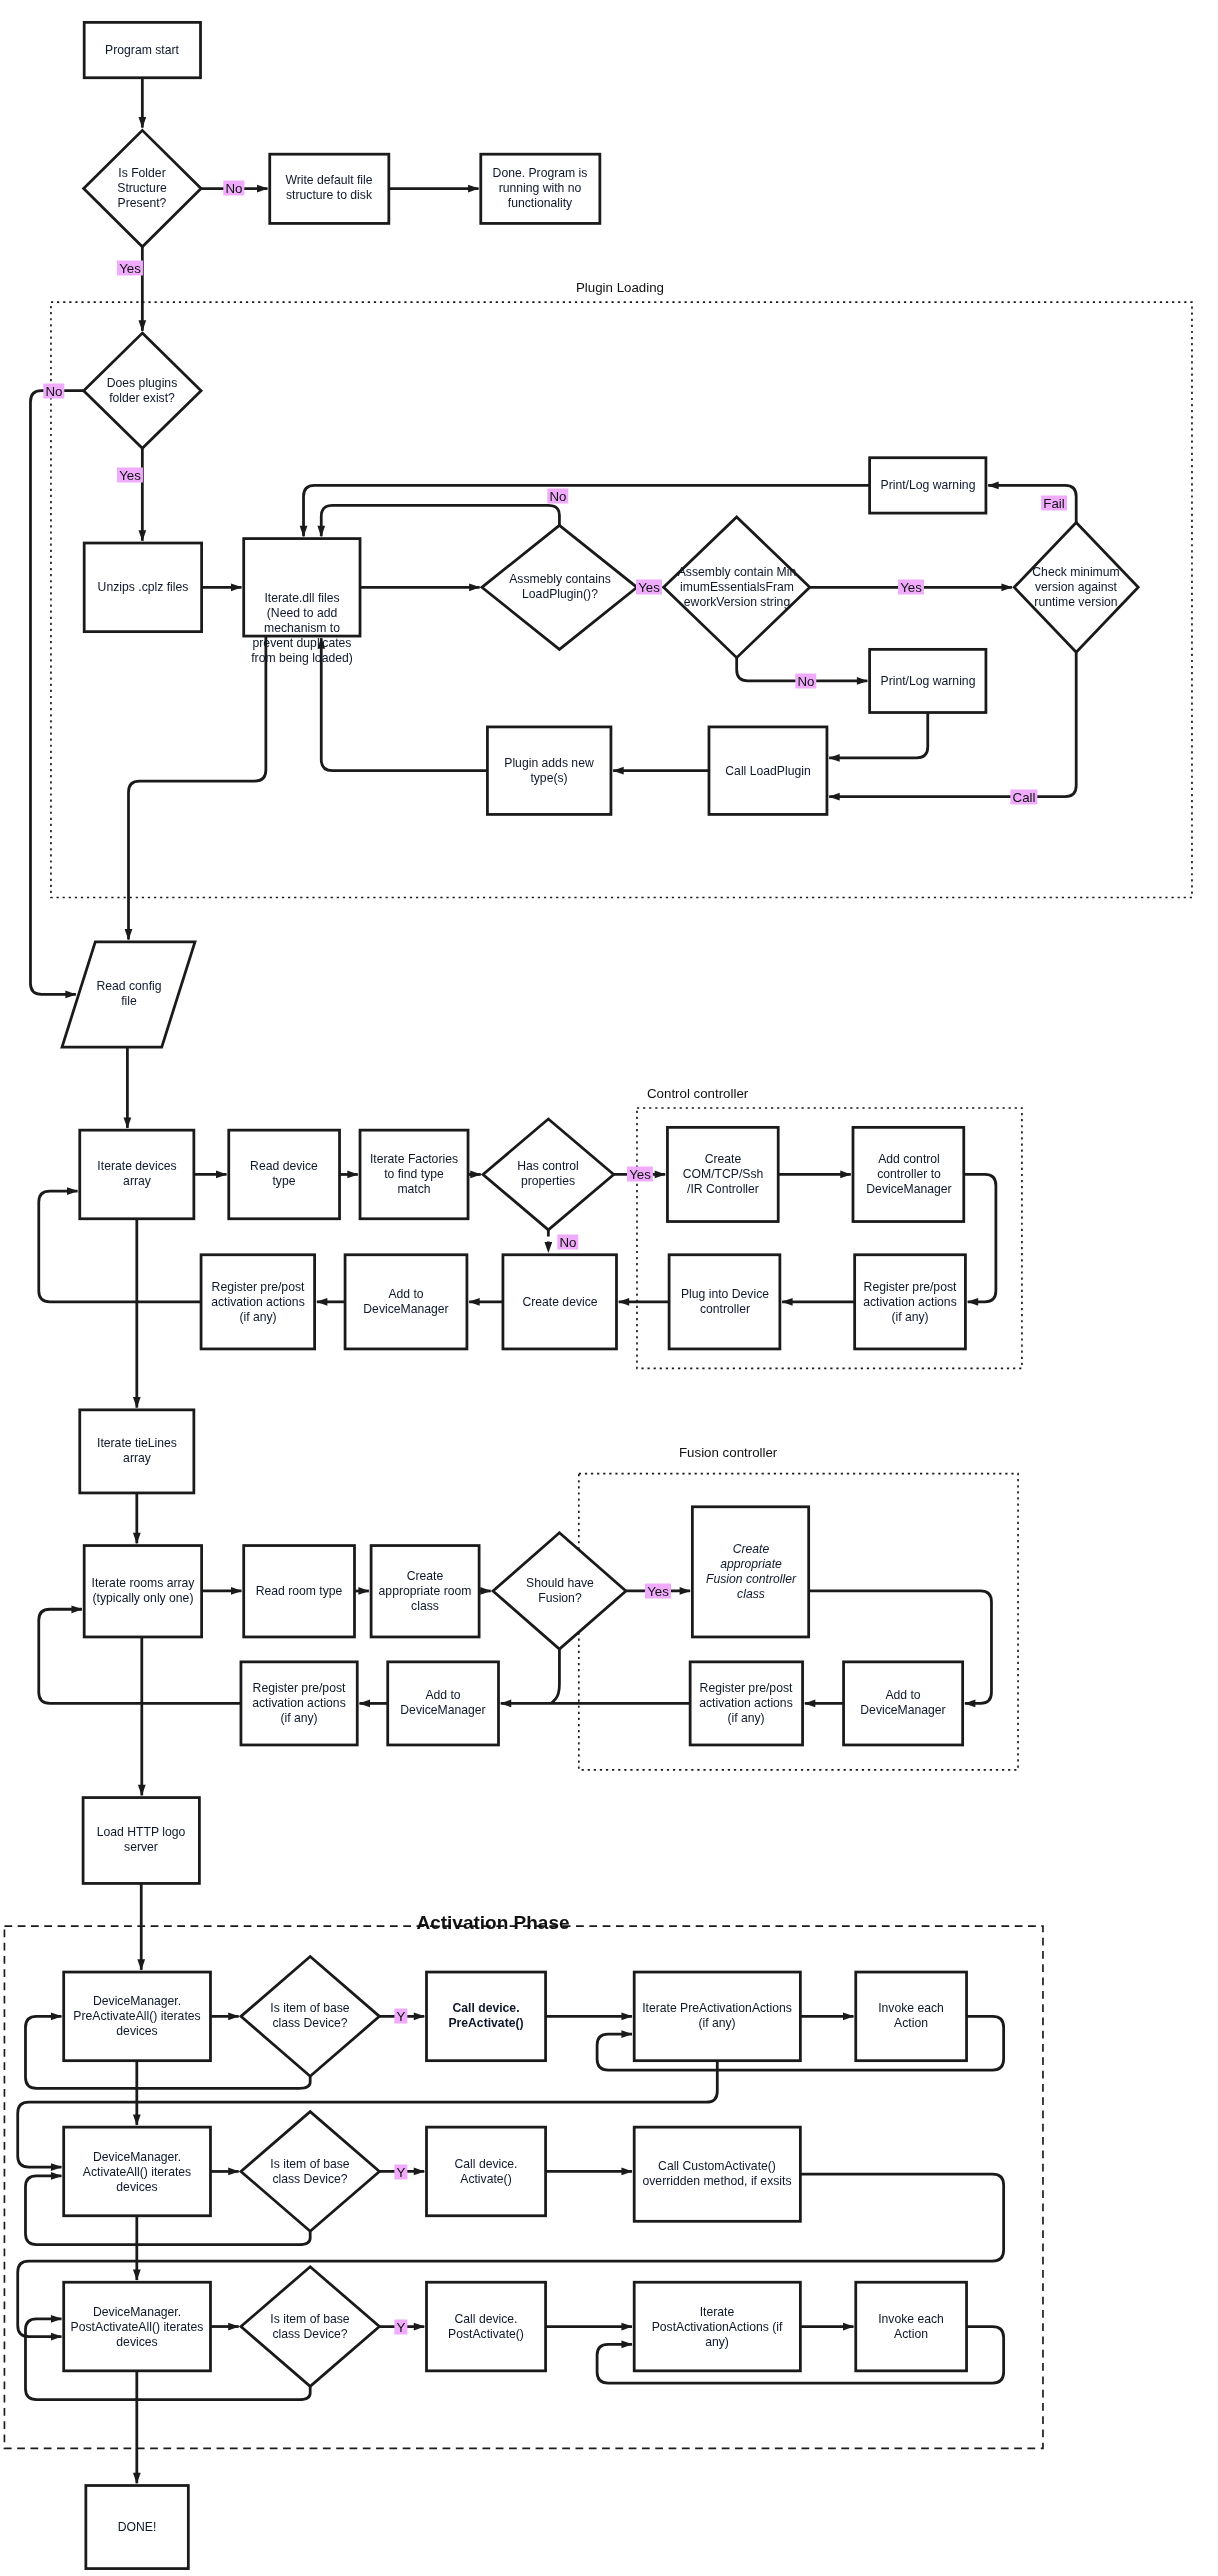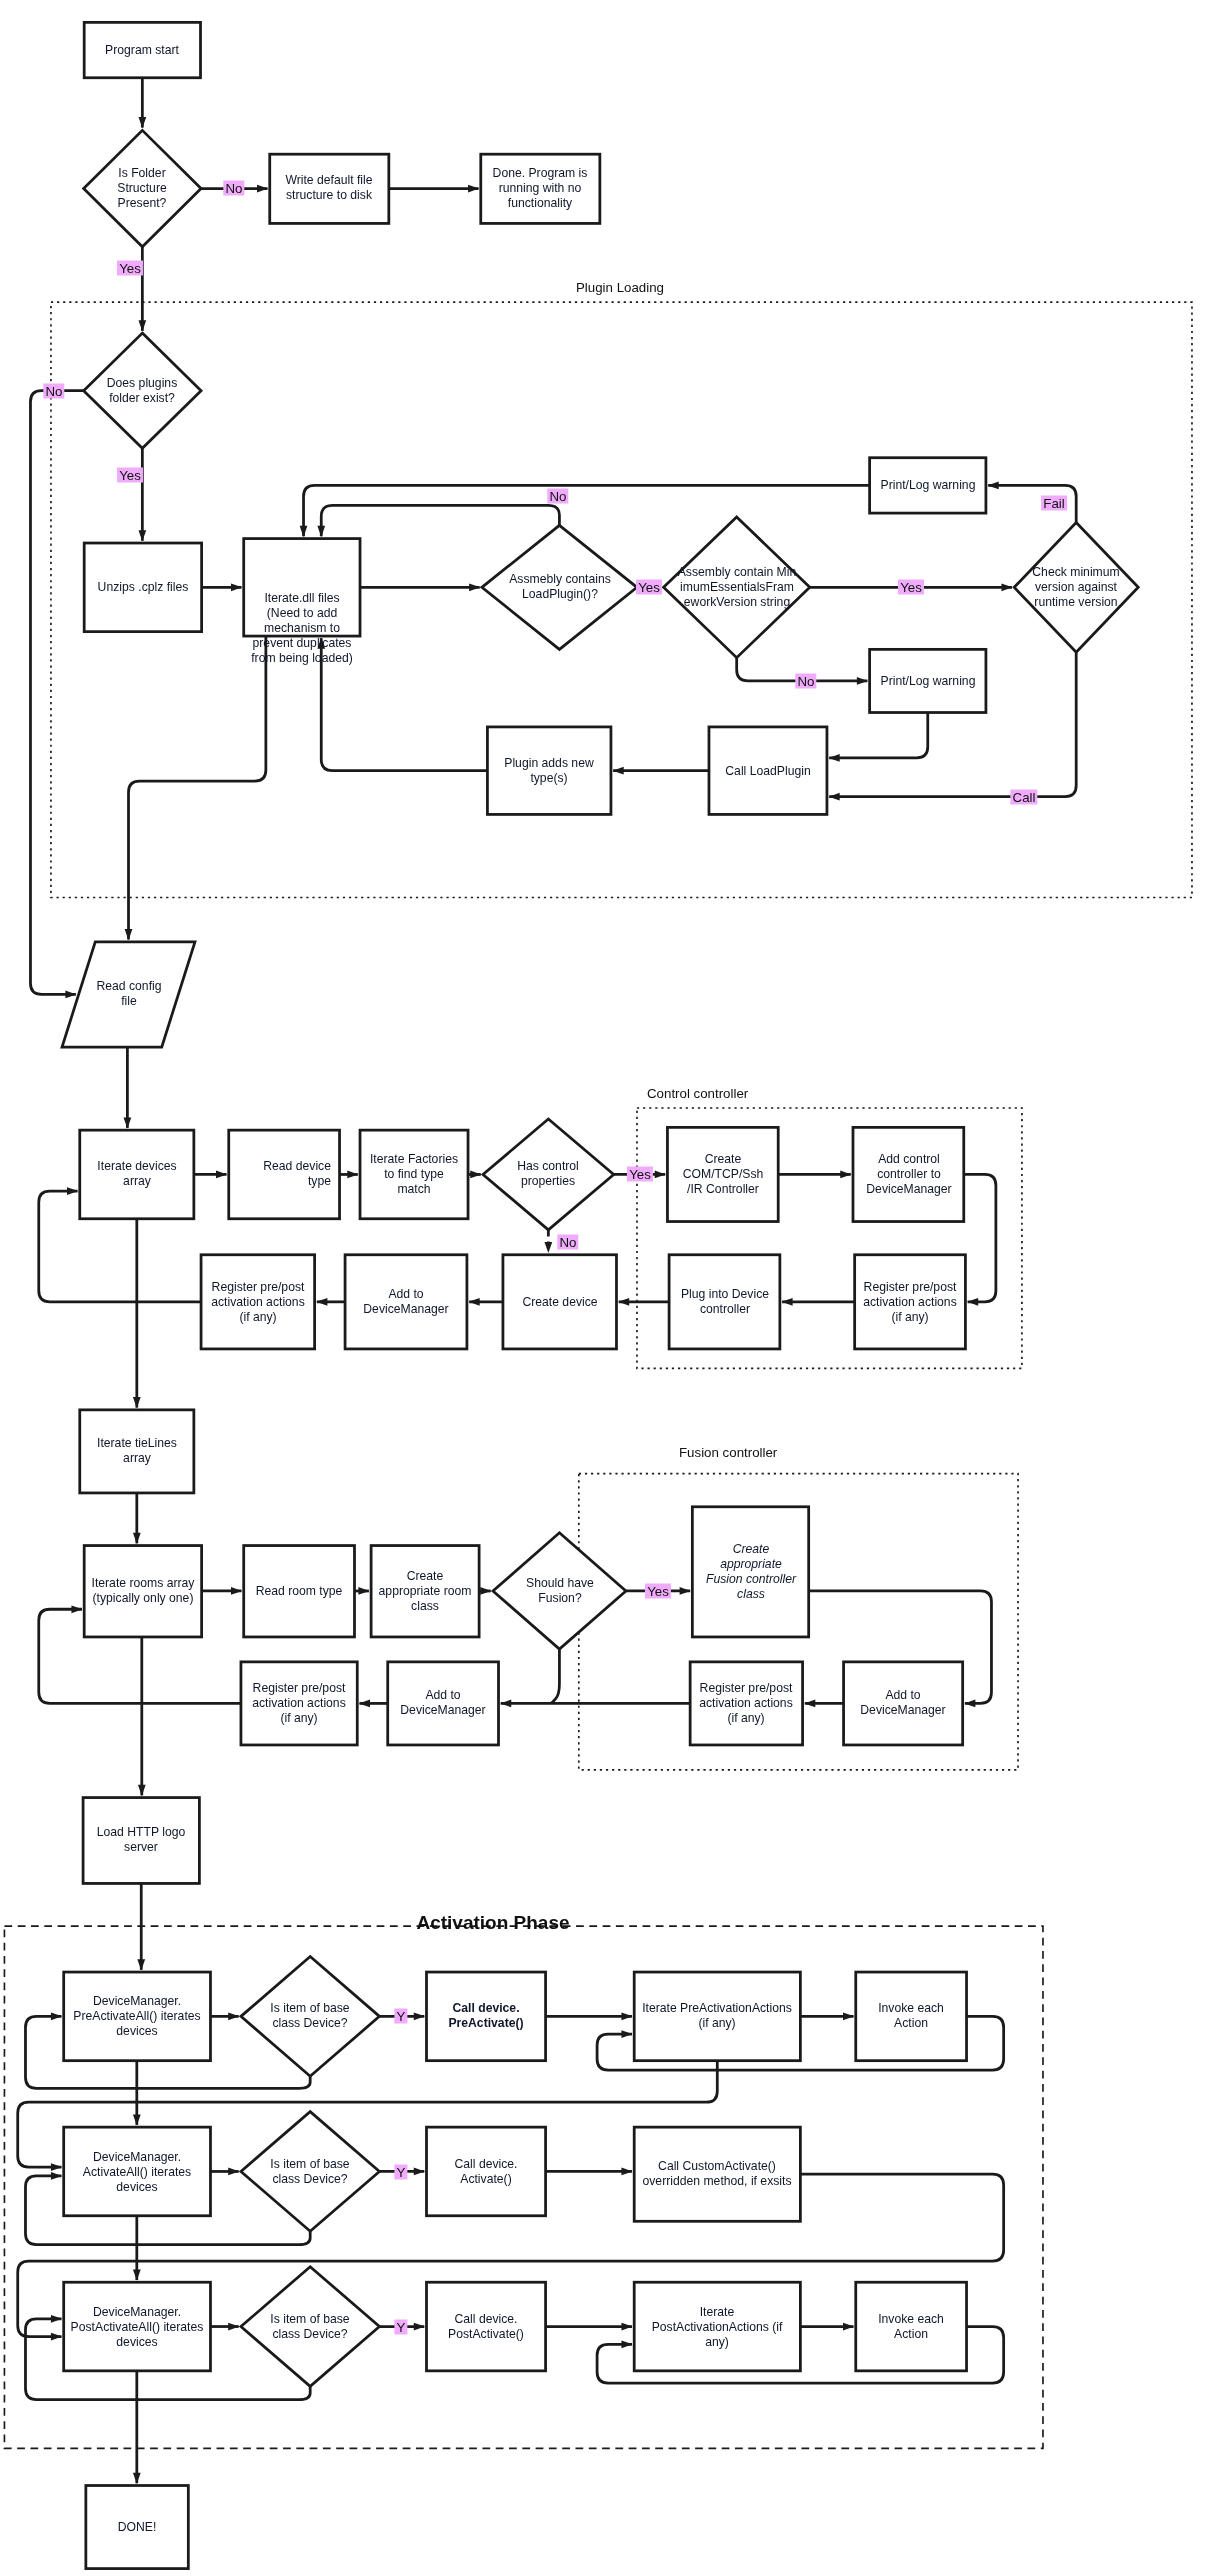--- a/index.html
+++ b/index.html
@@ -171,21 +171,21 @@
 <div class="node" style="left:302px;top:587px;width:110px;margin-top:41px;">Iterate.dll files (Need to add mechanism to prevent duplicates from being loaded)</div>
 <div class="node" style="left:560px;top:587px;width:105px;">Assmebly contains LoadPlugin()?</div>
 <div class="node brk" style="left:737px;top:587px;width:119px;">Assembly contain MinimumEssentialsFrameworkVersion string</div>
 <div class="node" style="left:1076px;top:587px;width:105px;">Check minimum version against runtime version</div>
 <div class="node" style="left:928px;top:485px;width:100px;">Print/Log warning</div>
 <div class="node" style="left:928px;top:681px;width:100px;">Print/Log warning</div>
 <div class="node" style="left:768px;top:771px;width:94px;">Call LoadPlugin</div>
 <div class="node" style="left:549px;top:771px;width:114px;">Plugin adds new type(s)</div>
 <div class="node" style="left:129px;top:994px;width:83px;">Read config file</div>
 <div class="node" style="left:137px;top:1174px;width:100px;">Iterate devices array</div>
-<div class="node" style="left:284px;top:1174px;width:94px;text-align:right;">Read device type</div>
+<div class="node" style="left:284px;top:1174px;width:94px;">Read device type</div>
 <div class="node" style="left:414px;top:1174px;width:94px;">Iterate Factories to find type match</div>
 <div class="node" style="left:548px;top:1174px;width:91px;">Has control properties</div>
 <div class="node" style="left:723px;top:1174px;width:97px;">Create COM/TCP/Ssh /IR Controller</div>
 <div class="node" style="left:909px;top:1174px;width:100px;">Add control controller to DeviceManager</div>
 <div class="node" style="left:910px;top:1302px;width:100px;">Register pre/post activation actions (if any)</div>
 <div class="node" style="left:725px;top:1302px;width:94px;">Plug into Device controller</div>
 <div class="node" style="left:560px;top:1302px;width:102px;">Create device</div>
 <div class="node" style="left:406px;top:1302px;width:105px;">Add to DeviceManager</div>
 <div class="node" style="left:258px;top:1302px;width:102px;">Register pre/post activation actions (if any)</div>
 <div class="node" style="left:137px;top:1451px;width:100px;">Iterate tieLines array</div>

